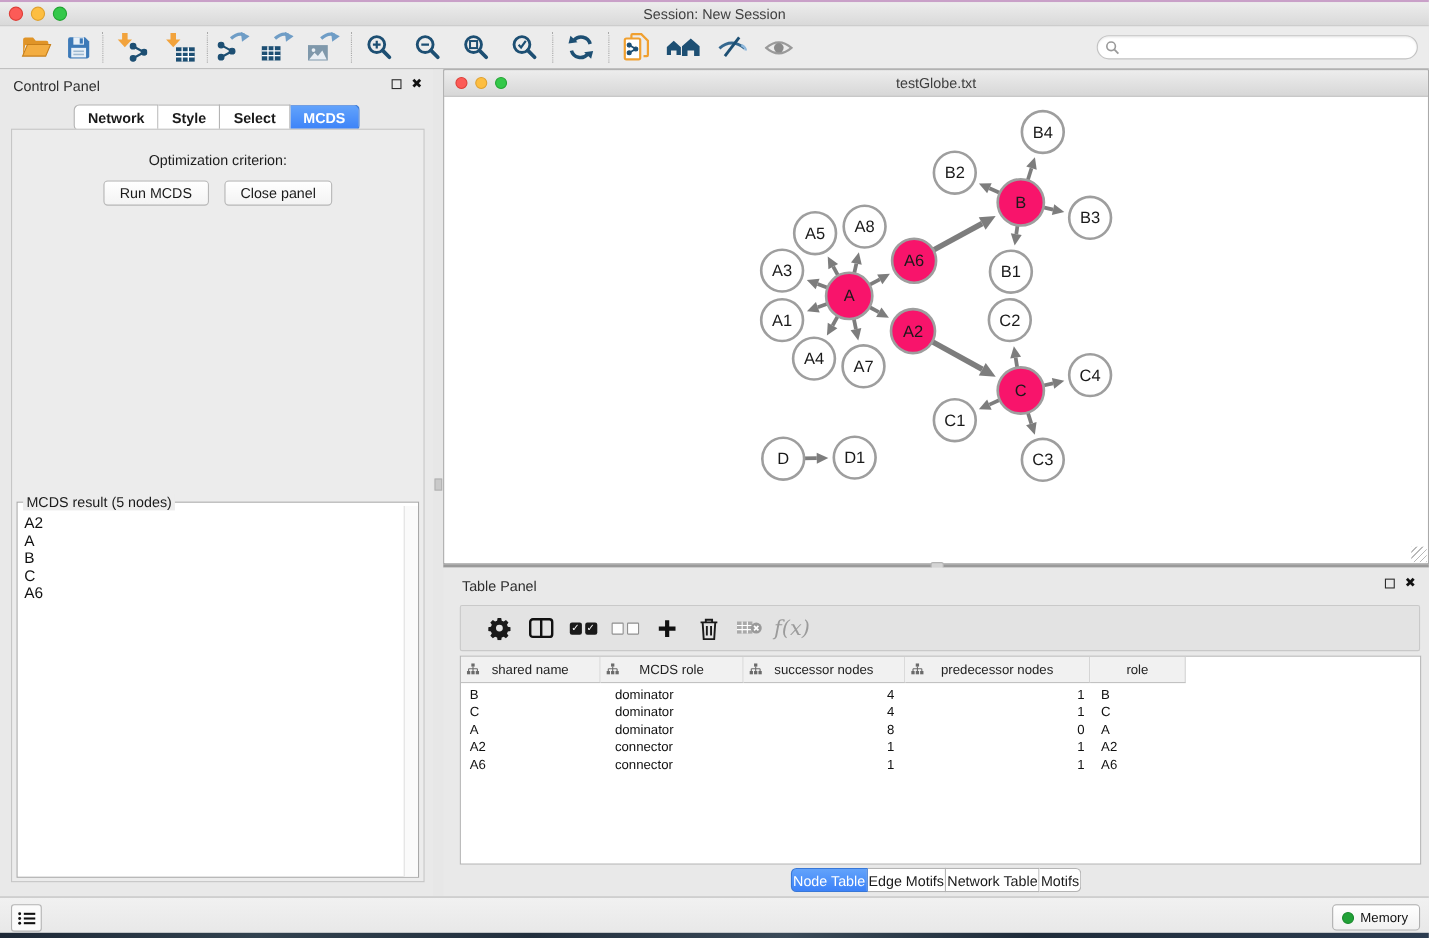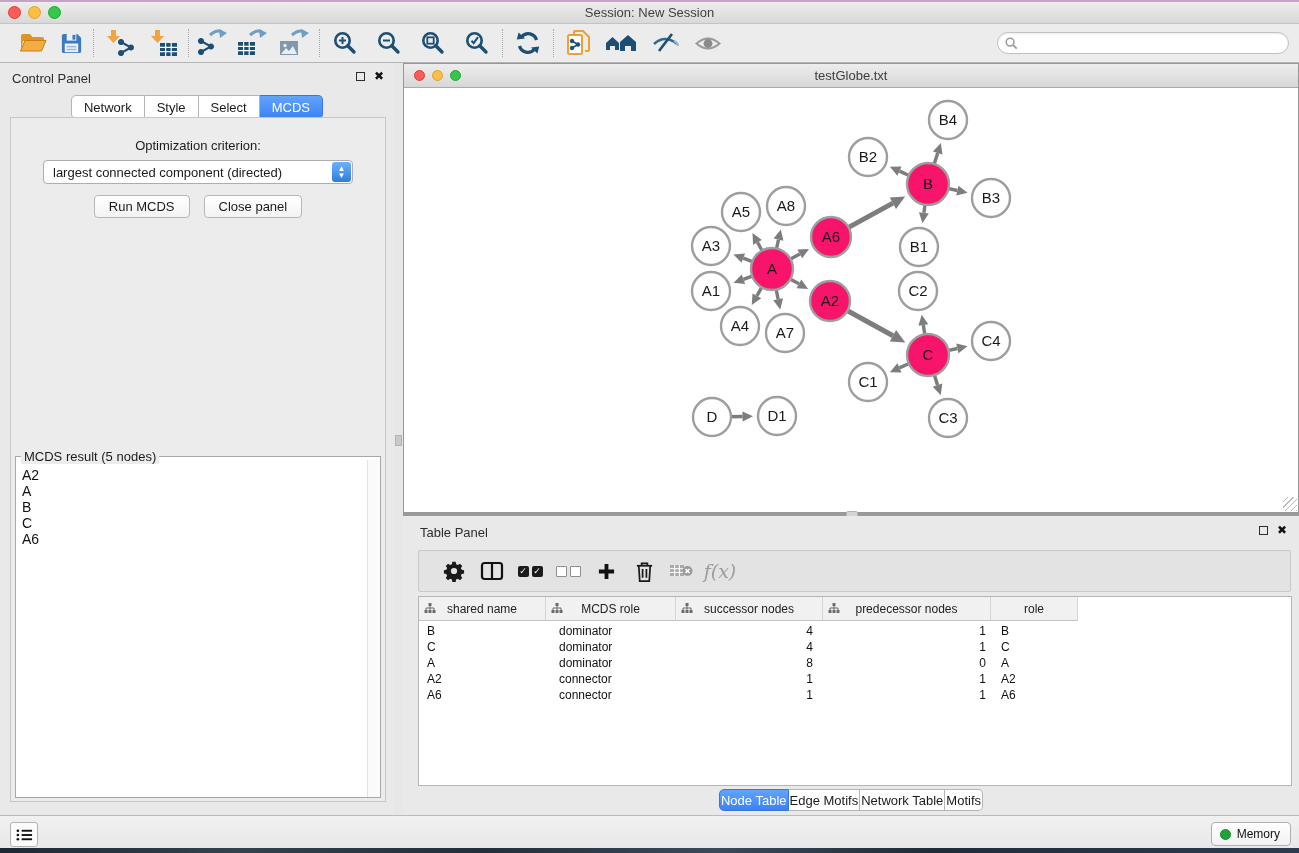--- a/index.html
+++ b/index.html
@@ -29,21 +29,21 @@
   .searchbox input { border:none; outline:none; flex:1; height:18px; font-size:12px; background:transparent; }
 
   
   .control-panel { position:absolute; left:0; top:63px; width:394px; height:752px; background:#e9e9e9; }
   .cp-header { position:absolute; left:12px; top:8px; font-size:13px; color:#2d2d2d; }
   .wctls { position:absolute; right:10px; top:8px; display:flex; gap:9px; align-items:center; }
   .wctl-sq { width:9px; height:9px; border:1.5px solid #2d2d2d; display:inline-block; cursor:pointer; }
   .wctl-x { font-size:12px; font-weight:bold; color:#111; cursor:pointer; line-height:11px; }
   .cp-tabs { position:absolute; left:0; top:32px; width:100%; display:flex; justify-content:center; }
   .seg-btn { background:#fff; border:1px solid #b4b4b4; border-left:none; font-family:inherit;
-    font-size:13px; font-weight:400; color:#1a1a1a; height:24px; padding:0 12px; cursor:pointer; }
+    font-size:13px; font-weight:700; color:#1a1a1a; height:24px; padding:0 12px; cursor:pointer; }
   .seg-btn:first-child { border-left:1px solid #b4b4b4; border-radius:5px 0 0 5px; }
   .seg-btn:last-child { border-radius:0 5px 5px 0; }
   .seg-btn.active { background:linear-gradient(#62a3fb,#3c82f8); color:#fff; border-color:#3877d6; }
   .cp-body { position:absolute; left:10px; right:8px; top:54px; bottom:13px; background:#ececec;
     border:1px solid #c6c6c6; }
   .opt-label { margin-top:20px; text-align:center; font-size:13px; color:#1c1c1c; }
   .selectbox { position:relative; margin:7px 32px 0 32px; height:24px; background:#fff;
     border:1px solid #adadad; border-radius:4px; display:flex; align-items:center; padding-left:9px;
     font-size:13px; cursor:pointer; }
   .sel-stepper { position:absolute; right:1px; top:1px; bottom:1px; width:19px; border-radius:3px;
@@ -293,27 +293,20 @@
       <span class="wctl-x">✖</span>
     </div>
     <div class="cp-tabs">
         <button class="seg-btn">Network</button>
         <button class="seg-btn">Style</button>
         <button class="seg-btn">Select</button>
         <button class="seg-btn active">MCDS</button>
       </div>
     <div class="cp-body">
       <div class="opt-label">Optimization criterion:</div>
-      <div class="selectbox">
-        <span>largest connected component (directed)</span>
-        <span class="sel-stepper">
-            <span>▲</span>
-            <span>▼</span>
-          </span>
-      </div>
       <div class="btn-row">
         <button class="pushbtn">Run MCDS</button>
         <button class="pushbtn">Close panel</button>
       </div>
       <div class="result-group">
         <span class="result-legend">MCDS result (5 nodes)</span>
         <div class="result-list">
             <div class="result-item">A2</div>
             <div class="result-item">A</div>
             <div class="result-item">B</div>

